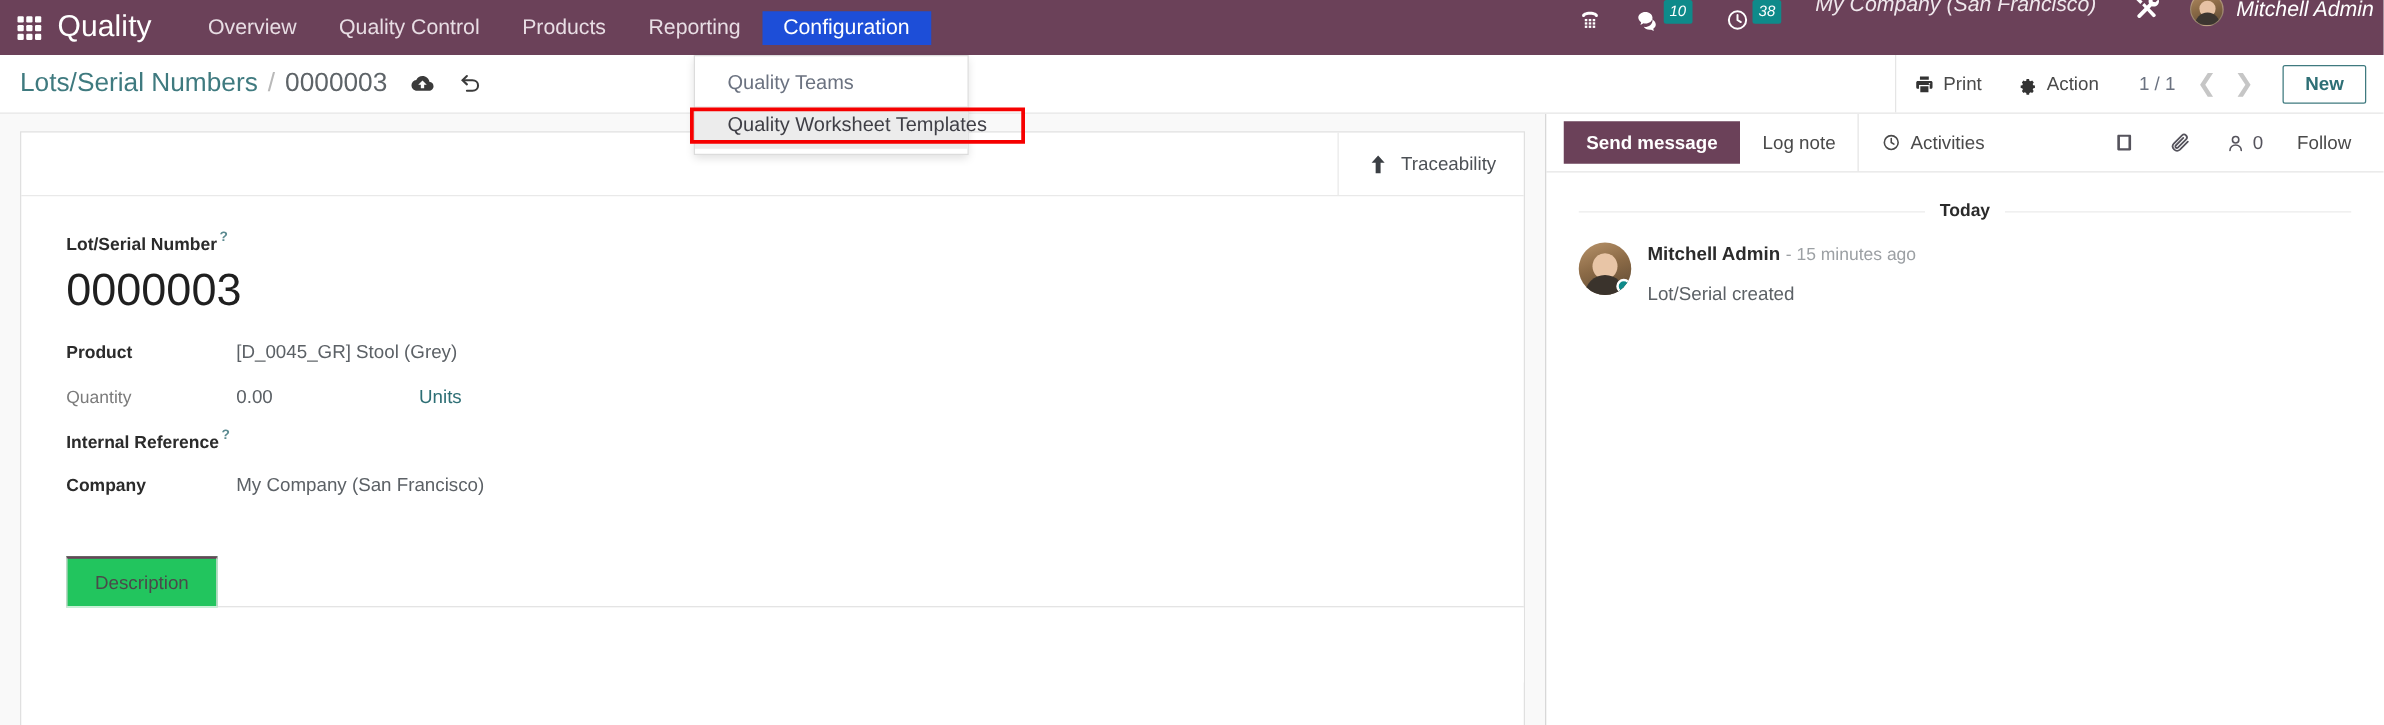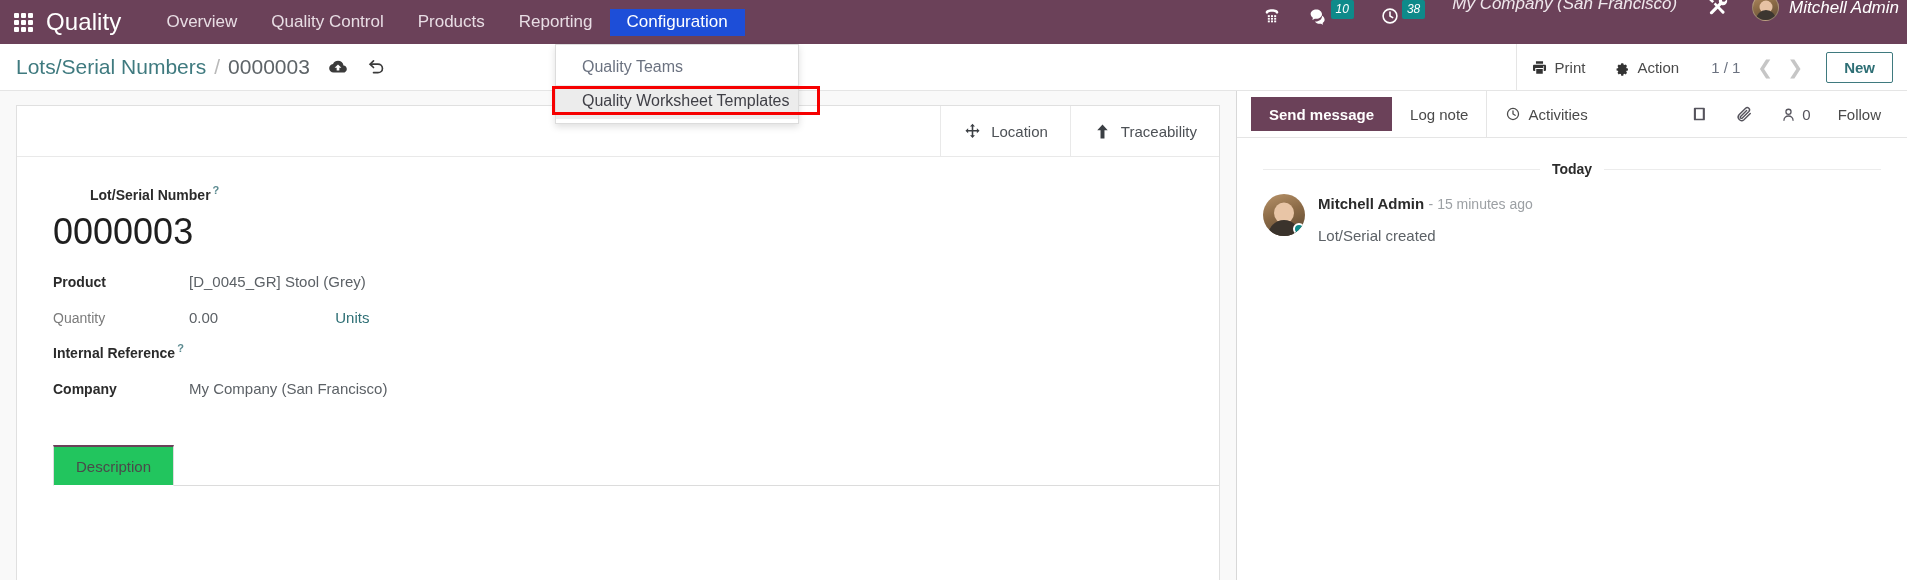--- a/index.html
+++ b/index.html
@@ -62,21 +62,21 @@
     width:13px; height:13px; border-radius:50%; background:#e6c2a4;
   }
   .avatar-sm::after {
     content:""; position:absolute; left:50%; bottom:-3px; transform:translateX(-50%);
     width:20px; height:13px; border-radius:10px 10px 0 0; background:#3c3630;
   }
   .user-name { font-size: 17px; color: #ffffff; margin-left: 10px; white-space: nowrap; }
 
   
   .dropdown {
-    position: absolute; left: 555px; top: 44px; width: 244px;
+    position: absolute; left: 555px; top: 44px; width: 220px;
     background: #ffffff; border: 1px solid #dcdcdc;
     box-shadow: 0 3px 7px rgba(0,0,0,0.13);
     z-index: 60; padding: 6px 0 4px;
   }
   .dd-item {
     font-size: 16px; color: #6b7280; padding: 6px 0 7px 26px;
     cursor: pointer; white-space: nowrap; line-height: 1.3;
   }
   .dd-item.hl { background: #ececec; color: #3f3f46; }
   .hl-box {
@@ -128,21 +128,21 @@
   }
   .smart-bar { display: flex; justify-content: flex-end; border-bottom: 1px solid #e9e9e9; }
   .smart-btn {
     display: flex; align-items: center; gap: 9px;
     padding: 0 22px; height: 50px; border-left: 1px solid #e9e9e9;
     font-size: 15px; color: #4d5156; cursor: pointer; white-space: nowrap;
   }
 
   .form-inner { padding: 30px 36px 0 36px; }
   .field-label-lg {
-    font-size: 14px; font-weight: 700; color: #2b2b2b; display: flex; align-items: flex-start; gap: 2px; margin-left: 37px;
+    font-size: 14px; font-weight: 700; color: #2b2b2b; display: flex; align-items: flex-start; gap: 2px;
   }
   .qmark { color: #5b8a90; font-size: 11px; position: relative; top: -3px; cursor: pointer; }
   .title-value {
     font-size: 36px; font-weight: 400; color: #1f1f1f; line-height: 1.25; margin-top: 6px;
   }
   .frow { display: flex; align-items: baseline; margin-top: 19px; }
   .flabel { flex: 0 0 136px; font-size: 14px; font-weight: 700; color: #2b2b2b; display: flex; gap: 2px; }
   .flabel.muted { font-weight: 400; color: #7b7b7b; }
   .fvalue { font-size: 15px; color: #5c6166; }
   .funit { margin-left: 117px; font-size: 15px; color: #2e6f75; cursor: pointer; }
@@ -314,26 +314,20 @@
       <button class="new-btn">New</button>
     </div>
   </div>
 
   <div class="body-split">
 
     <div class="form-side">
       <div class="sheet">
 
         <div class="smart-bar">
-          <div class="smart-btn">
-            <svg width="19" height="19" viewBox="0 0 24 24" fill="#3b3f44">
-              <path d="M12 2.2l3.1 3.4h-2.1v4.5h4.5V8l3.4 3.1-3.4 3.1v-2.1h-4.5v4.5h2.1L12 20.1l-3.1-3.5h2.1v-4.5H6.5v2.1L3.1 11.1 6.5 8v2.1H11V5.6H8.9L12 2.2z"></path>
-            </svg>
-            <span>Location</span>
-          </div>
           <div class="smart-btn">
             <svg width="19" height="19" viewBox="0 0 24 24" fill="#3b3f44">
               <path d="M12 3.1l6.6 7.2h-4.1v10.6H9.5V10.3H5.4L12 3.1z"></path>
             </svg>
             <span>Traceability</span>
           </div>
         </div>
 
         <div class="form-inner">
           <div class="field-label-lg">

